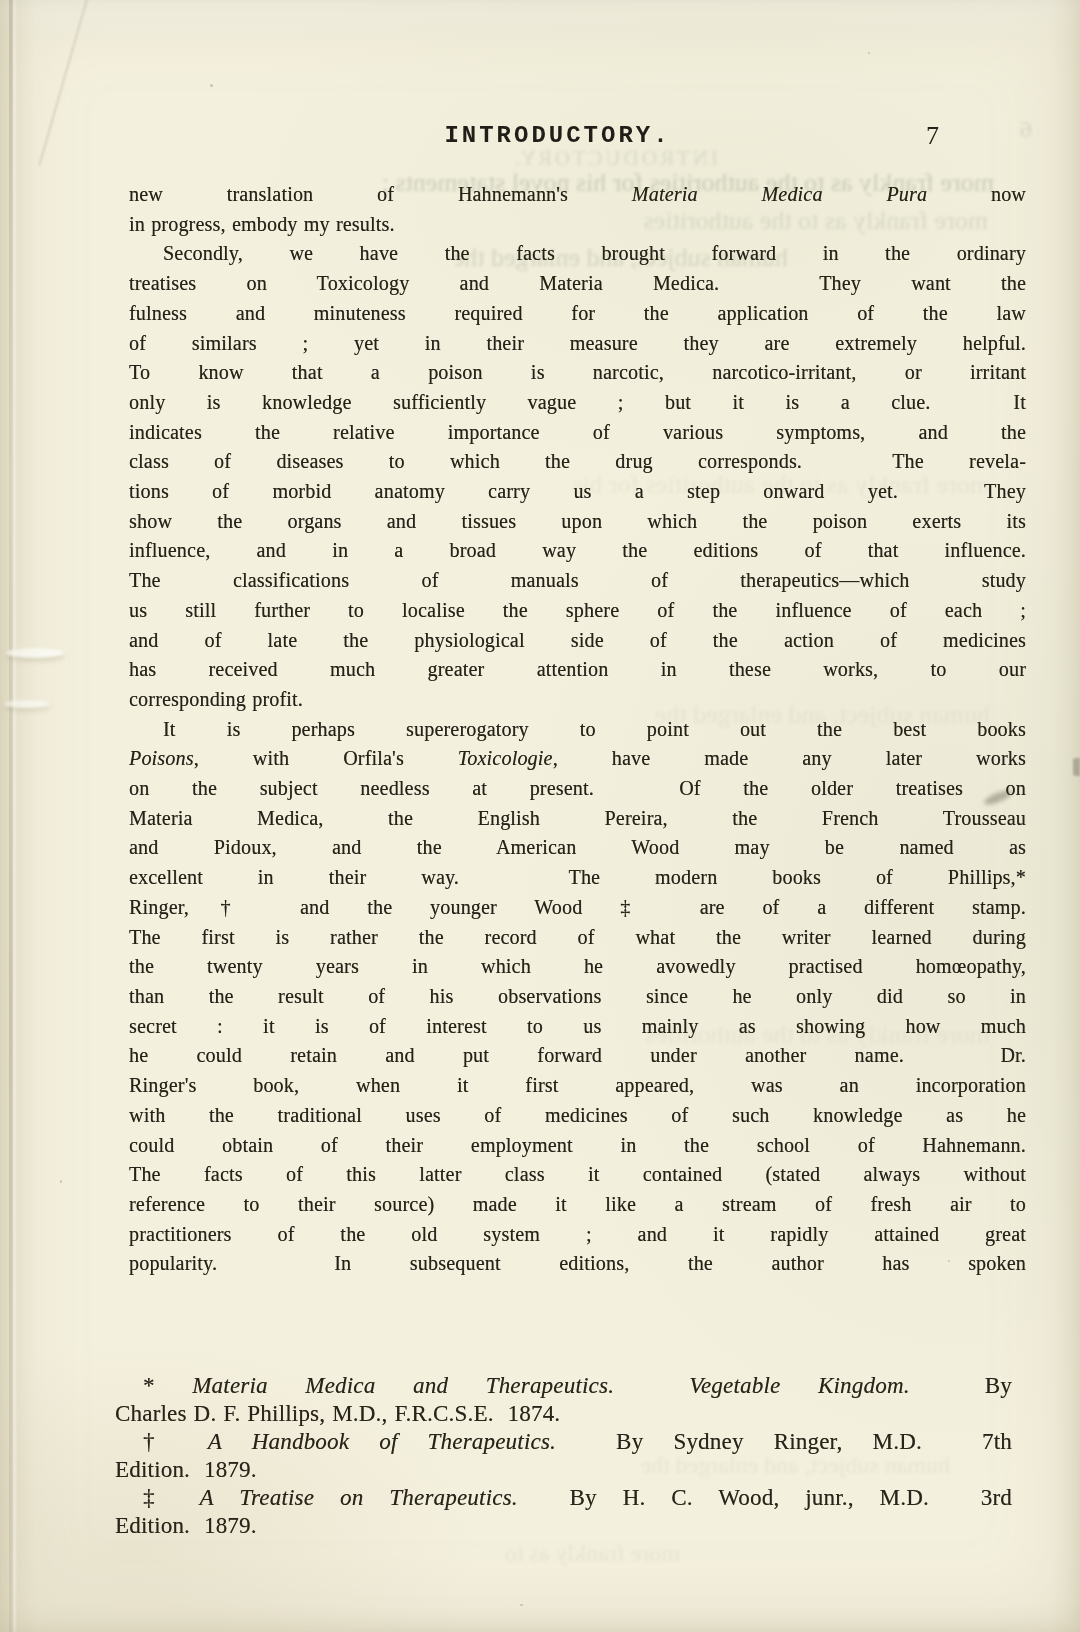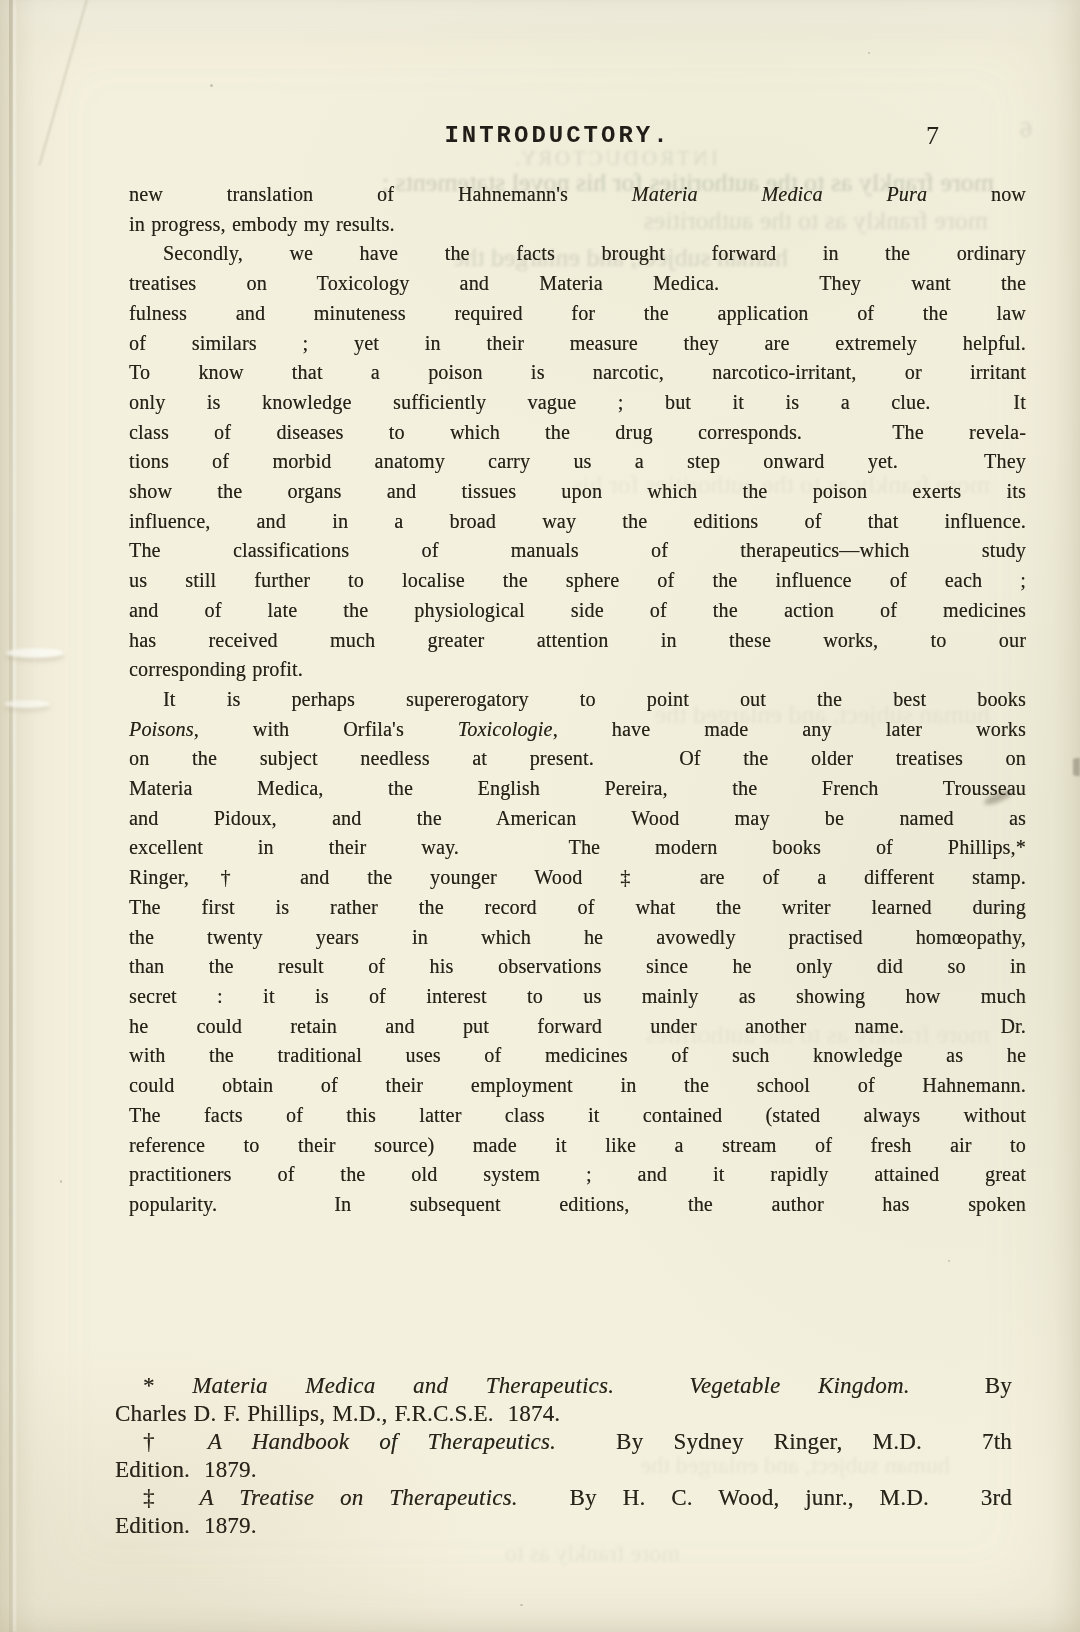--- a/index.html
+++ b/index.html
@@ -102,20 +102,21 @@
 
   <div class="body-text">
       <div class="tline"><span>new translation of Hahnemann's </span><i>Materia Medica Pura</i><span> now</span></div>
       <div class="tline endline"><span>in progress, embody my results.</span></div>
       <div class="tline ind"><span>Secondly, we have the facts brought forward in the ordinary</span></div>
       <div class="tline"><span>treatises on Toxicology and Materia Medica.&nbsp; They want the</span></div>
       <div class="tline"><span>fulness and minuteness required for the application of the law</span></div>
       <div class="tline"><span>of similars ; yet in their measure they are extremely helpful.</span></div>
       <div class="tline"><span>To know that a poison is narcotic, narcotico-irritant, or irritant</span></div>
       <div class="tline"><span>only is knowledge sufficiently vague ; but it is a clue.&nbsp; It</span></div>
+      <div class="tline"><span>indicates the relative importance of various symptoms, and the</span></div>
       <div class="tline"><span>class of diseases to which the drug corresponds.&nbsp; The revela-</span></div>
       <div class="tline"><span>tions of morbid anatomy carry us a step onward yet.&nbsp; They</span></div>
       <div class="tline"><span>show the organs and tissues upon which the poison exerts its</span></div>
       <div class="tline"><span>influence, and in a broad way the editions of that influence.</span></div>
       <div class="tline"><span>The classifications of manuals of therapeutics—which study</span></div>
       <div class="tline"><span>us still further to localise the sphere of the influence of each ;</span></div>
       <div class="tline"><span>and of late the physiological side of the action of medicines</span></div>
       <div class="tline"><span>has received much greater attention in these works, to our</span></div>
       <div class="tline endline"><span>corresponding profit.</span></div>
       <div class="tline ind"><span>It is perhaps supererogatory to point out the best books</span></div>
@@ -123,20 +124,21 @@
       <div class="tline"><span>on the subject needless at present.&nbsp; Of the older treatises on</span></div>
       <div class="tline"><span>Materia Medica, the English Pereira, the French Trousseau</span></div>
       <div class="tline"><span>and Pidoux, and the American Wood may be named as</span></div>
       <div class="tline"><span>excellent in their way.&nbsp; The modern books of Phillips,*</span></div>
       <div class="tline"><span>Ringer,† and the younger Wood ‡ are of a different stamp.</span></div>
       <div class="tline"><span>The first is rather the record of what the writer learned during</span></div>
       <div class="tline"><span>the twenty years in which he avowedly practised homœopathy,</span></div>
       <div class="tline"><span>than the result of his observations since he only did so in</span></div>
       <div class="tline"><span>secret : it is of interest to us mainly as showing how much</span></div>
       <div class="tline"><span>he could retain and put forward under another name.&nbsp; Dr.</span></div>
+      <div class="tline"><span>Ringer's book, when it first appeared, was an incorporation</span></div>
       <div class="tline"><span>with the traditional uses of medicines of such knowledge as he</span></div>
       <div class="tline"><span>could obtain of their employment in the school of Hahnemann.</span></div>
       <div class="tline"><span>The facts of this latter class it contained (stated always without</span></div>
       <div class="tline"><span>reference to their source) made it like a stream of fresh air to</span></div>
       <div class="tline"><span>practitioners of the old system ; and it rapidly attained great</span></div>
       <div class="tline"><span>popularity.&nbsp; In subsequent editions, the author has spoken</span></div>
     </div>
 
   <div class="footnotes">
       <div class="tline ind"><span>* </span><i>Materia Medica and Therapeutics.</i><span>&nbsp; </span><i>Vegetable Kingdom.</i><span>&nbsp; By</span></div>

